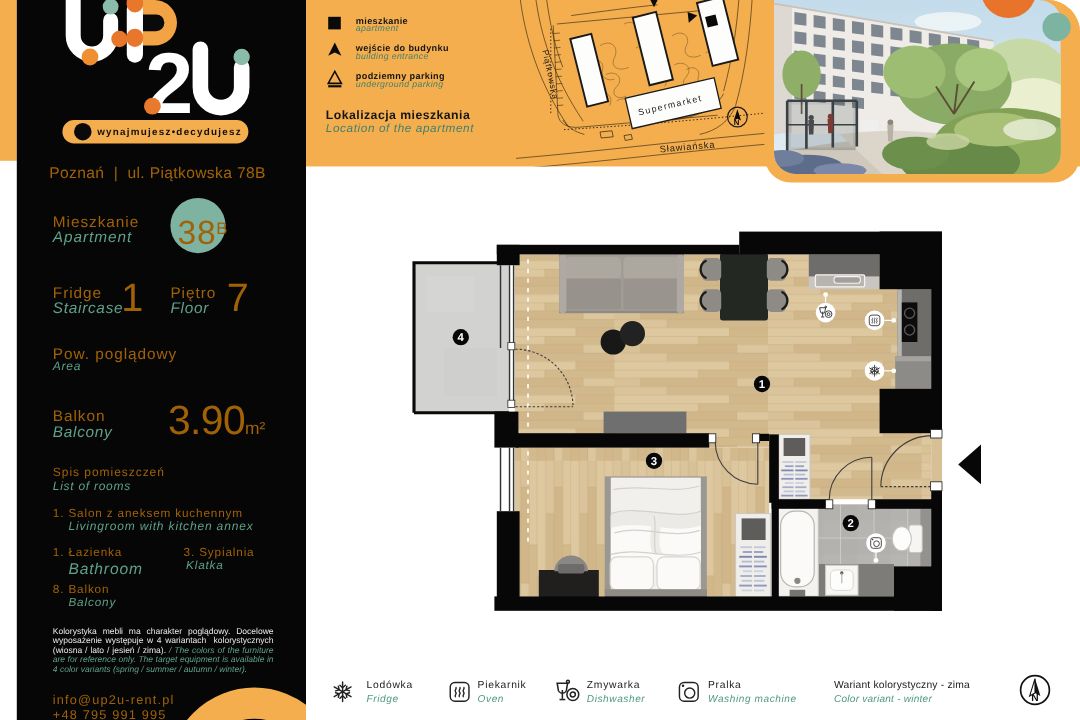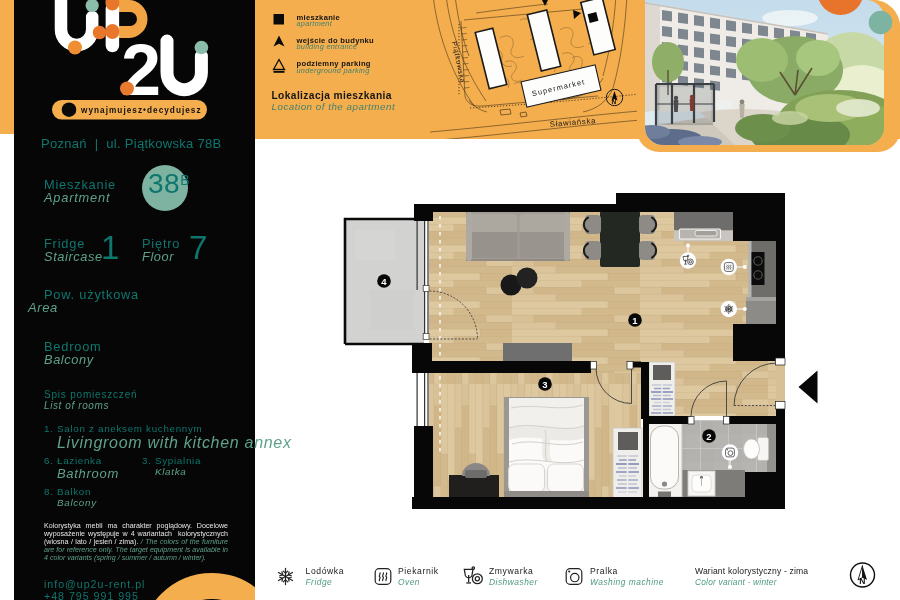--- a/index.html
+++ b/index.html
@@ -1,18 +1,18 @@
 <!DOCTYPE html>
 <html><head><meta charset="utf-8">
 <style>
 html,body{margin:0;padding:0;width:900px;height:600px;overflow:hidden;background:#fff;
 font-family:"Liberation Sans",sans-serif;}
 .abs{position:absolute;}
 #root{position:relative;width:900px;height:600px;}
-.w{color:#0f766e;}
+.w{color:#a16207;}
 .t{color:#5fa189;font-style:italic;}
 </style></head>
 <body>
 <div id="root">
 
 <div class="abs" style="left:0;top:0;width:14px;height:600px;background:#fff"></div>
 
 <div class="abs" style="left:0;top:0;width:14px;height:134px;background:#f5ae4e"></div>
 
 <div class="abs" style="left:14px;top:0;width:241px;height:600px;background:#060606"></div>
@@ -46,43 +46,44 @@
   <circle cx="69" cy="109.7" r="7.3" fill="#0a0a0a"></circle>
   <text x="81" y="112.8" font-size="8.2" font-weight="bold" fill="#111" letter-spacing="1.05" font-family="Liberation Sans">wynajmujesz•decydujesz</text>
 </svg>
 
 <div class="abs w" style="left:41px;top:136px;font-size:13px;letter-spacing:0.3px">Poznań &nbsp;|&nbsp; ul. Piątkowska 78B</div>
 
 <div class="abs w" style="left:44px;top:177px;font-size:12.8px;letter-spacing:0.8px">Mieszkanie</div>
 <div class="abs t" style="left:44px;top:190px;font-size:12.8px;letter-spacing:0.8px">Apartment</div>
 
 <div class="abs" style="left:142px;top:164.5px;width:46px;height:46px;border-radius:50%;background:#7eb3a1"></div>
-<div class="abs w" style="left:148px;top:168px;font-size:28px;letter-spacing:0.5px">38<span style="font-size:14px;vertical-align:8px">B</span></div>
+<div class="abs w" style="left:148px;top:178px;font-size:28px;letter-spacing:0.5px">38<span style="font-size:14px;vertical-align:8px">B</span></div>
 
 <div class="abs w" style="left:44px;top:236px;font-size:12.8px;letter-spacing:0.8px">Fridge</div>
 <div class="abs t" style="left:44px;top:249px;font-size:12.8px;letter-spacing:0.6px">Staircase</div>
 <div class="abs w" style="left:101px;top:229px;font-size:33px">1</div>
 <div class="abs w" style="left:142px;top:236px;font-size:12.8px;letter-spacing:0.8px">Piętro</div>
 <div class="abs t" style="left:142px;top:249px;font-size:12.8px;letter-spacing:0.6px">Floor</div>
 <div class="abs w" style="left:189px;top:229px;font-size:33px">7</div>
 
-<div class="abs w" style="left:44px;top:287px;font-size:12.8px;letter-spacing:0.8px">Pow. użytkowa</div>
-<div class="abs t" style="left:28px;top:300px;font-size:13px;letter-spacing:0.6px">Area</div>
-
-<div class="abs w" style="left:44px;top:339px;font-size:12.8px;letter-spacing:0.8px">Bedroom</div>
+<div class="abs w" style="left:44px;top:287px;font-size:12.8px;letter-spacing:0.8px">Pow. poglądowy</div>
+<div class="abs t" style="left:44px;top:300px;font-size:10px;letter-spacing:0.6px">Area</div>
+
+<div class="abs w" style="left:44px;top:339px;font-size:12.8px;letter-spacing:0.8px">Balkon</div>
 <div class="abs t" style="left:44px;top:352px;font-size:12.8px;letter-spacing:0.6px">Balcony</div>
+<div class="abs w" style="left:140px;top:332px;font-size:34px;letter-spacing:-0.5px">3.90<span style="font-size:14.5px;letter-spacing:0">m²</span></div>
 
 <div class="abs w" style="left:44px;top:389px;font-size:10px;letter-spacing:0.8px">Spis pomieszczeń</div>
 <div class="abs t" style="left:44px;top:400px;font-size:10px;letter-spacing:0.6px">List of rooms</div>
 
 <div class="abs w" style="left:44px;top:423px;font-size:9.8px;letter-spacing:0.7px">1. Salon z aneksem kuchennym</div>
-<div class="abs t" style="left:57px;top:434px;font-size:16px;letter-spacing:0.7px">Livingroom with kitchen annex</div>
-<div class="abs w" style="left:44px;top:455px;font-size:9.8px;letter-spacing:0.7px">6. Łazienka</div>
+<div class="abs t" style="left:57px;top:434px;font-size:10px;letter-spacing:0.7px">Livingroom with kitchen annex</div>
+<div class="abs w" style="left:44px;top:455px;font-size:9.8px;letter-spacing:0.7px">1. Łazienka</div>
 <div class="abs t" style="left:57px;top:466px;font-size:13px;letter-spacing:0.7px">Bathroom</div>
-<div class="abs w" style="left:142px;top:455px;font-size:9.8px;letter-spacing:0.7px">3. Sypialnia</div>
+<div class="abs w" style="left:153px;top:455px;font-size:9.8px;letter-spacing:0.7px">3. Sypialnia</div>
 <div class="abs t" style="left:155px;top:466px;font-size:9.8px;letter-spacing:0.7px">Klatka</div>
 <div class="abs w" style="left:44px;top:486px;font-size:9.8px;letter-spacing:0.7px">8. Balkon</div>
 <div class="abs t" style="left:57px;top:497px;font-size:9.8px;letter-spacing:0.7px">Balcony</div>
 
 <div class="abs" style="left:44px;top:522px;width:184px;font-size:7.1px;line-height:8.1px;color:#e8e8e8;text-align:justify">Kolorystyka&nbsp; mebli&nbsp; ma&nbsp; charakter&nbsp; poglądowy.&nbsp; Docelowe wyposażenie&nbsp;występuje&nbsp;w&nbsp;4&nbsp;wariantach&nbsp;&nbsp;kolorystycznych (wiosna / lato / jesień / zima). <span style="color:#5fa189;font-style:italic">/ The colors of the furniture are for reference only. The target equipment is available in 4 color variants (spring / summer / autumn / winter).</span></div>
 
 <div class="abs w" style="left:44px;top:578px;font-size:10.6px;letter-spacing:1px">info@up2u-rent.pl</div>
 <div class="abs w" style="left:44px;top:590px;font-size:10.6px;letter-spacing:1px">+48 795 991 995</div>
 
 <svg class="abs" style="left:14px;top:540px" width="241" height="60" viewBox="0 0 241 60">

